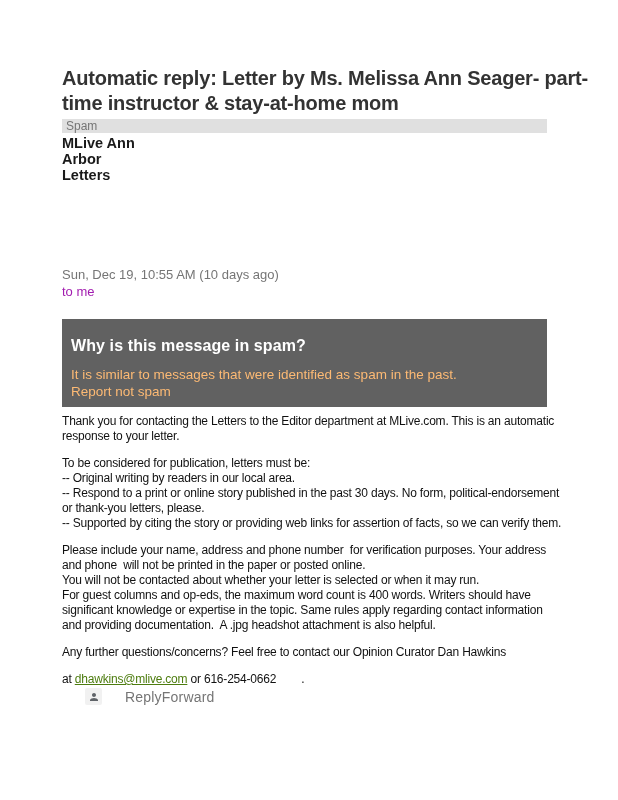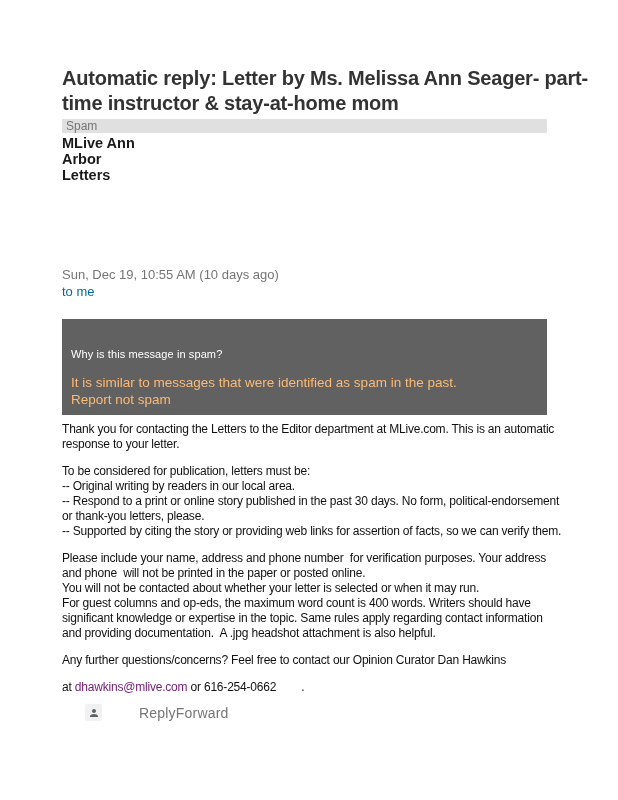--- a/index.html
+++ b/index.html
@@ -16,42 +16,42 @@
     width: 485px; height: 14px; background: #e0e0e0; color: #757575;
     font-size: 12px; line-height: 14px; padding-left: 4px; box-sizing: border-box;
   }
   .meta { display: flex; margin-top: 2px; flex-direction: column; }
   .sender-col { width: 130px; flex: 0 0 130px; }
   .sender {
     display: inline-block; width: 78px; font-size: 14.5px; font-weight: 700;
     line-height: 16px; color: #1a1a1a;
   }
   .date { font-size: 13px; color: #757575; padding-top: 2px; }
-  .to-me { font-size: 13px; color: #0369a1; margin-top: 2px; }
+  .to-me { font-size: 13px; color: #a21caf; margin-top: 2px; }
   .banner {
     width: 485px; box-sizing: border-box; background: #616161;
     margin-top: 20px; padding: 8px 10px 7px 9px;
   }
   .banner-title {
-    color: #ffffff; font-size: 11px; font-weight: 400; line-height: 22px;
-    margin: 16px 0 9px 0; letter-spacing: 0.1px;
+    color: #ffffff; font-size: 16px; font-weight: 700; line-height: 22px;
+    margin: 8px 0 9px 0; letter-spacing: 0.1px;
   }
   .banner-desc, .banner-action {
     color: #fdba74; font-size: 13.5px; line-height: 17px; font-weight: 400;
   }
   .body-text {
     width: 502px; font-size: 12px; line-height: 15px; letter-spacing: -0.2px;
     color: #111111;
   }
   .para { margin-top: 12px; }
   .para.first { margin-top: 7px; }
   .line { white-space: pre-wrap; }
   .contact-line { margin-top: 12px; white-space: pre-wrap; }
-  .email-link { color: #701a75; cursor: pointer; }
-  .footer { margin-top: 9px; display: flex; align-items: center; gap: 14px; }
+  .email-link { color: #4d7c0f; text-decoration: underline; cursor: pointer; }
+  .footer { margin-top: 1px; display: flex; align-items: center; }
   .avatar {
     width: 17px; height: 17px; background: #f1f1f1; border-radius: 2px;
     margin-left: 23px; display: flex; align-items: center; justify-content: center;
     cursor: pointer;
   }
   .reply-forward { margin-left: 23px; color: #757575; font-size: 14px; letter-spacing: 0.2px; }
   .rf-btn { cursor: pointer; }
 </style>
 </head>
 <body>

